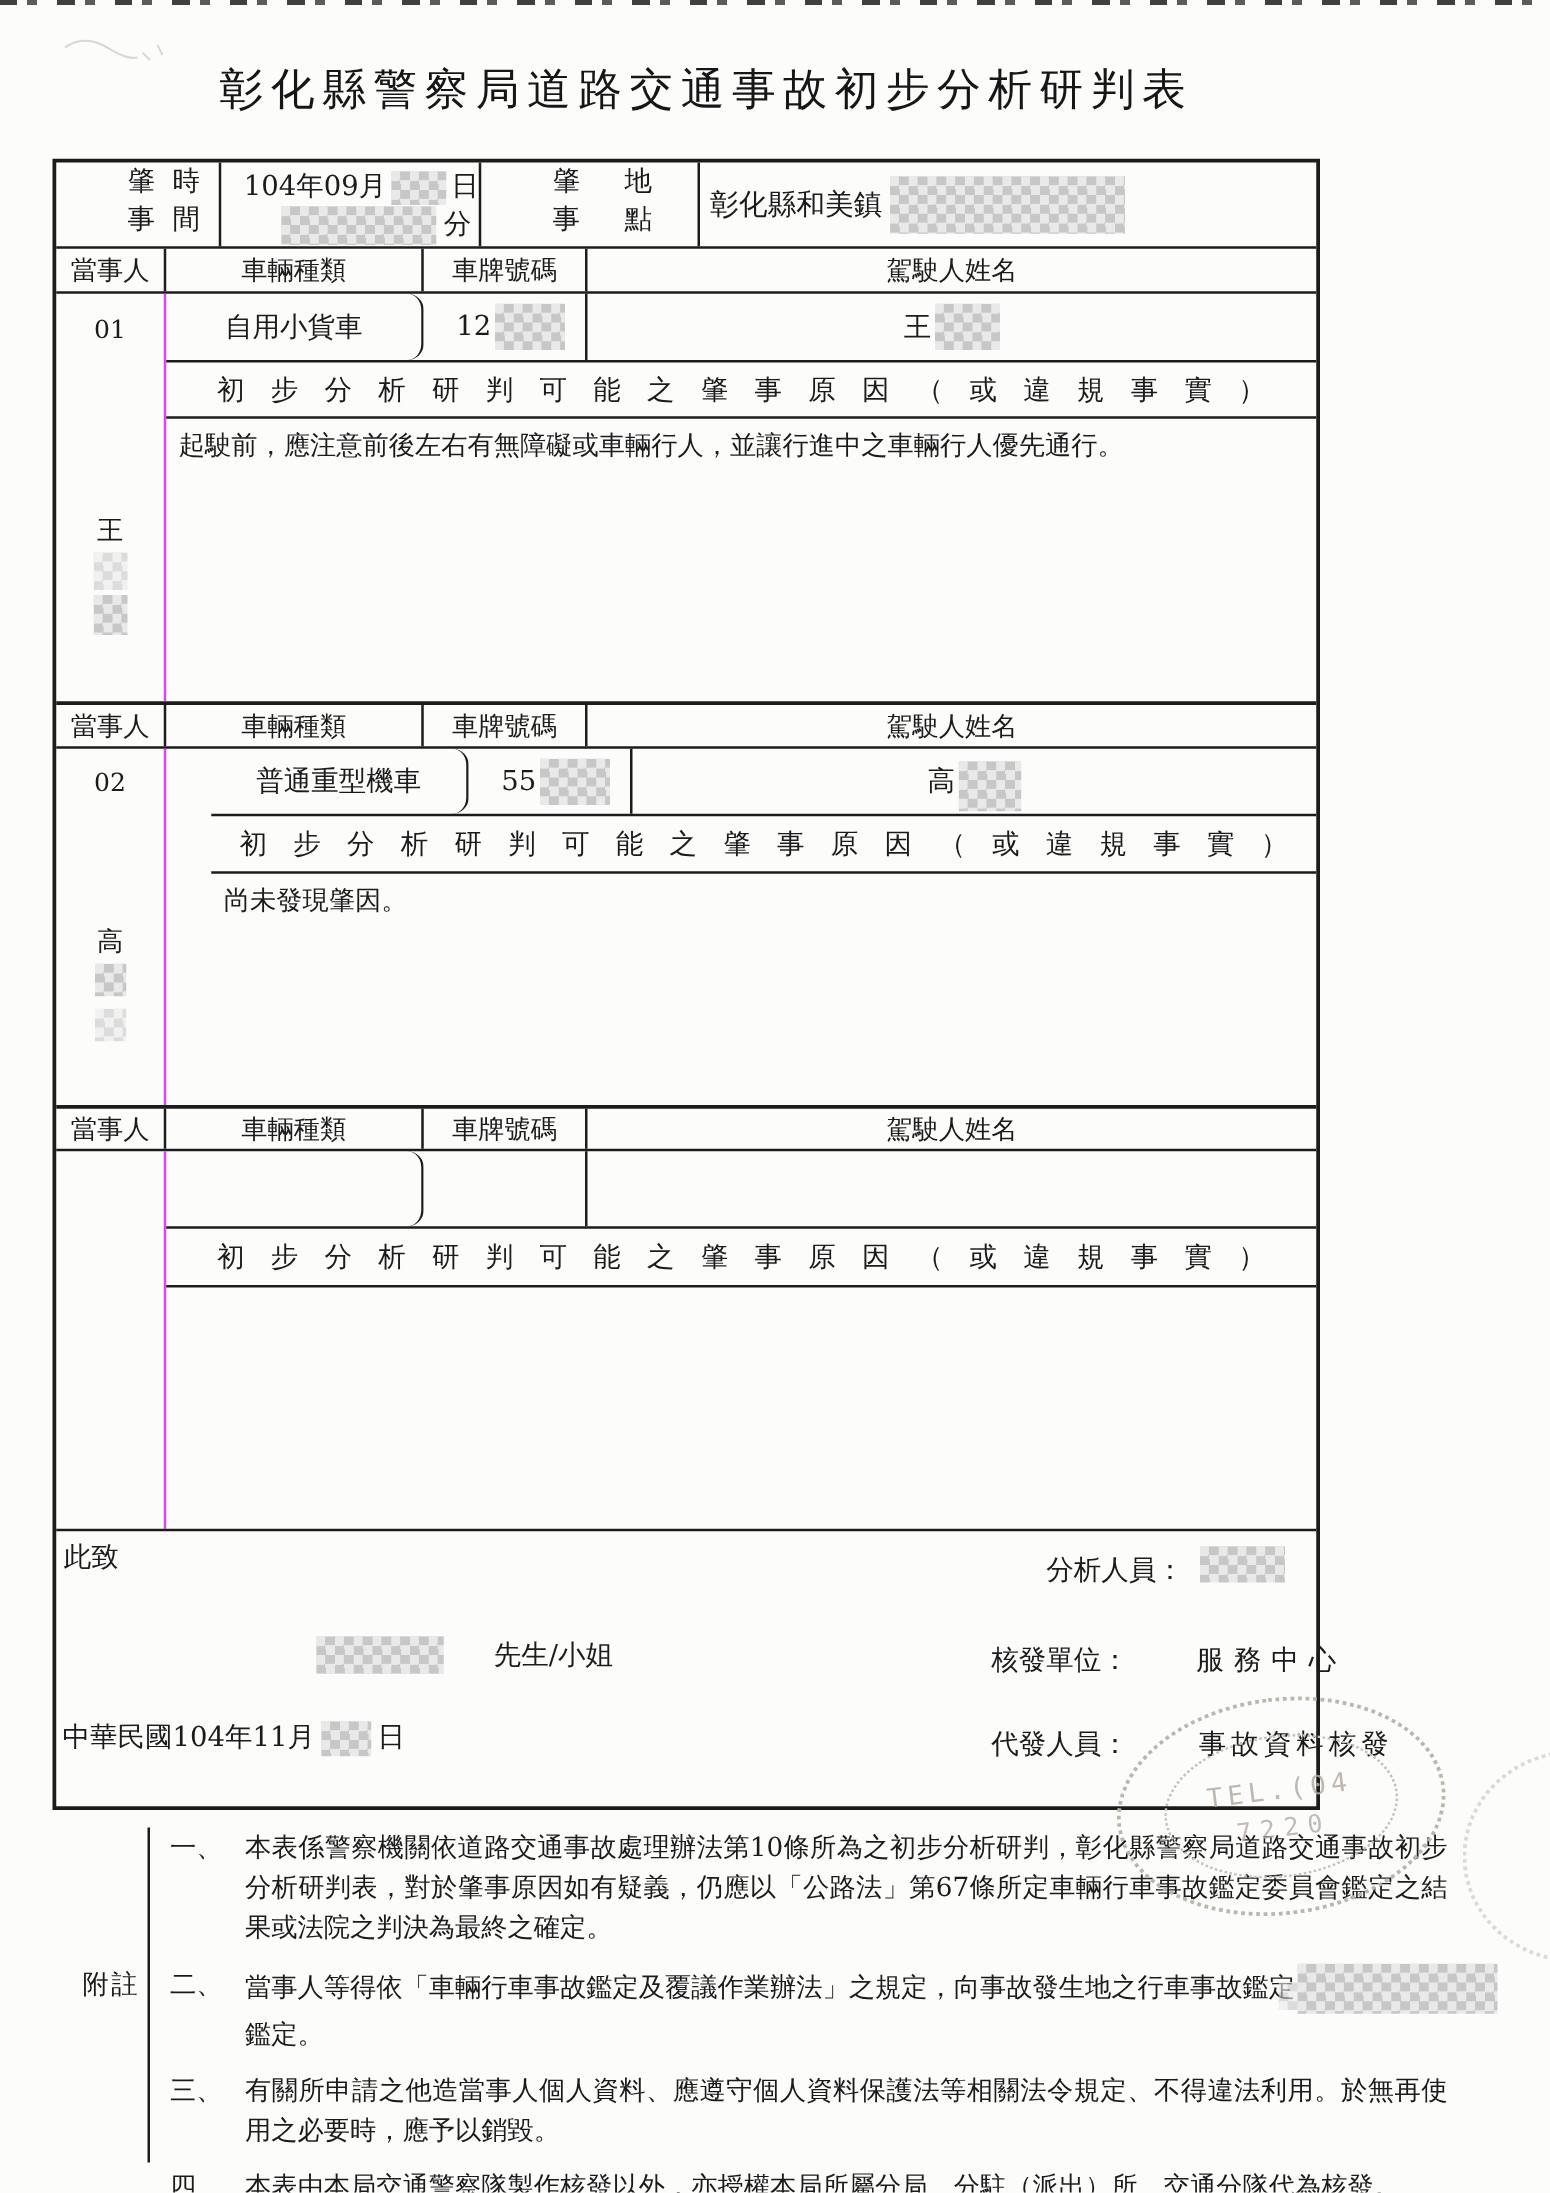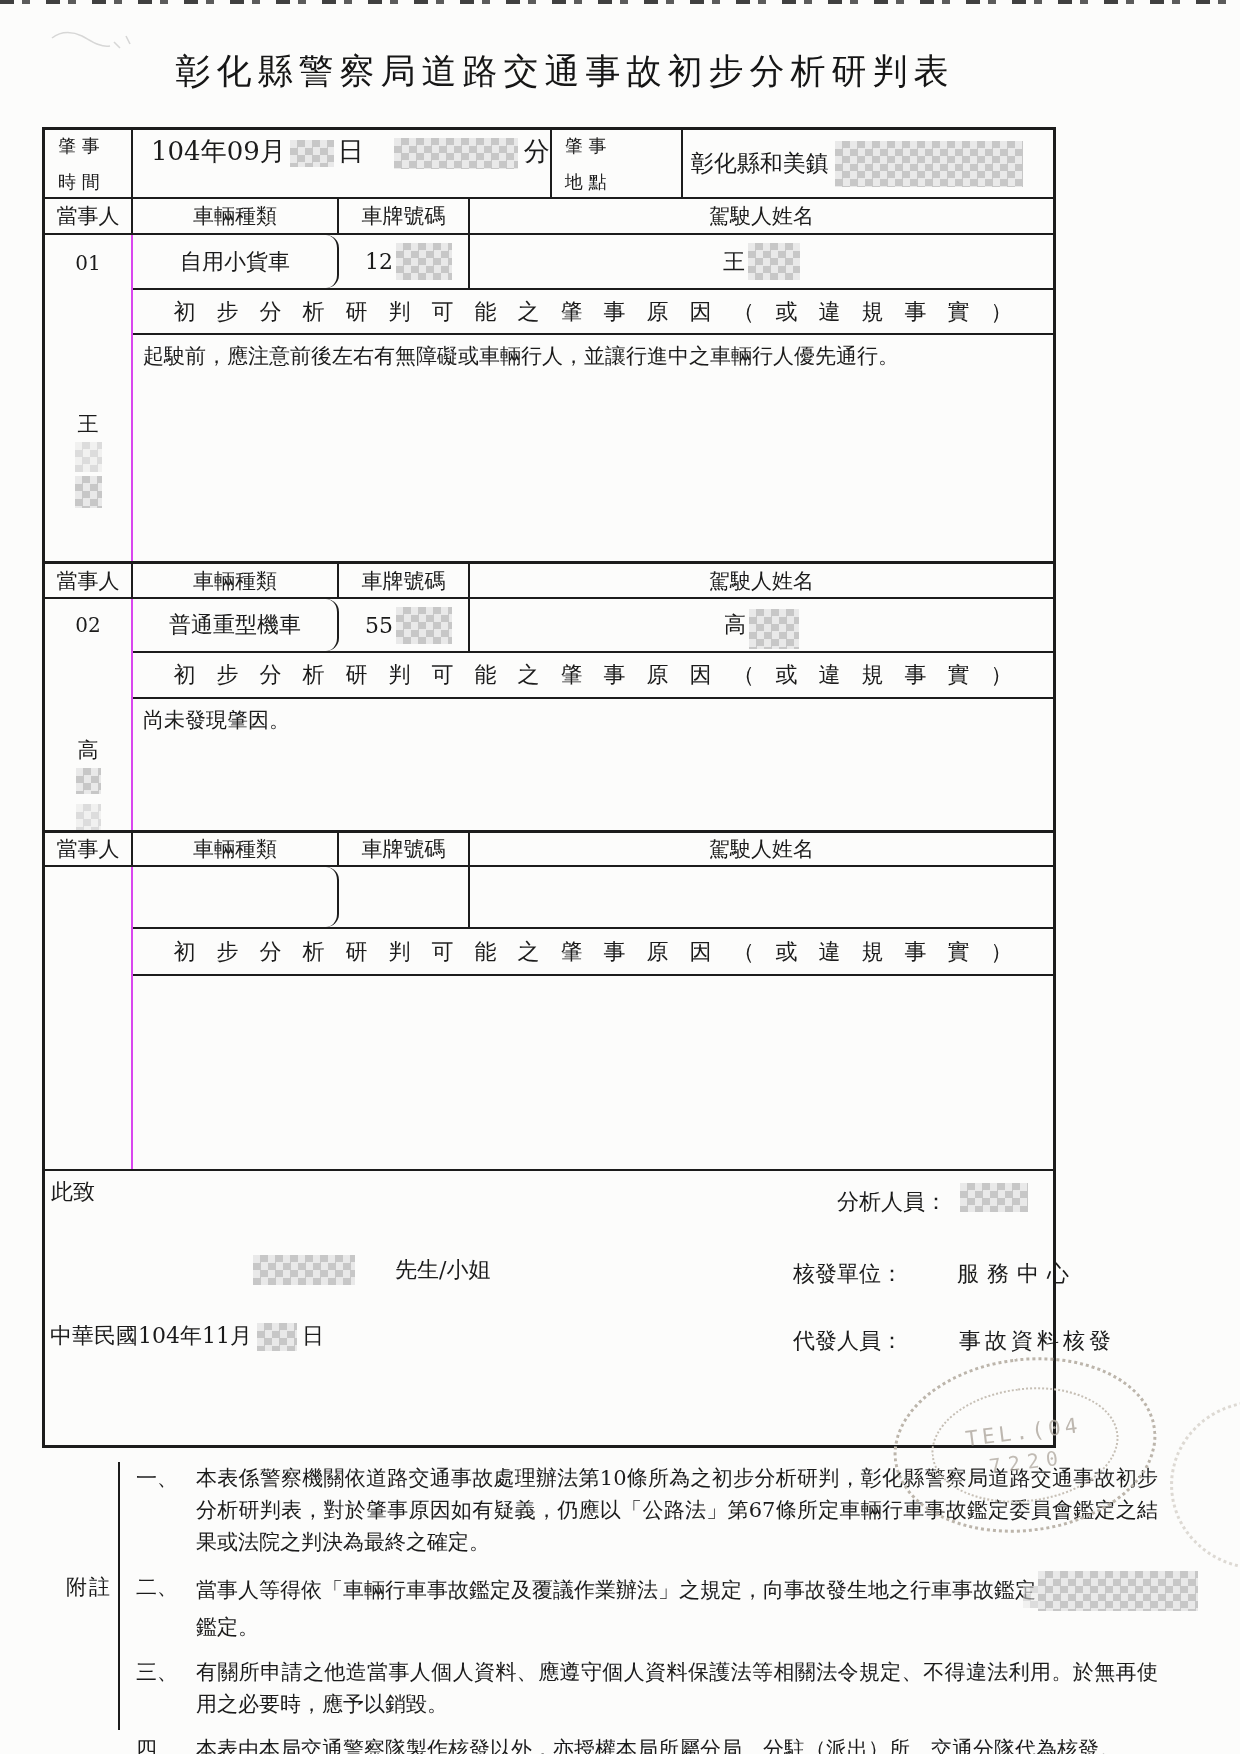--- a/index.html
+++ b/index.html
@@ -24,24 +24,24 @@
     border:3px solid #1c1c1c;box-sizing:border-box;background:transparent;
   }
   .row{display:flex;width:100%;box-sizing:border-box;}
   .cell{box-sizing:border-box;border-right:2px solid #1c1c1c;position:relative;}
   .cell:last-child{border-right:none;}
   .c1{flex:0 0 88px;}
   .c2{flex:0 0 206px;}
   .c3{flex:0 0 131px;}
   .c4{flex:1 1 auto;}
   .center{display:flex;align-items:center;justify-content:center;border-radius:13px;}
-  .vlabel{display:flex;flex-direction:column;justify-content:center;gap:12px;padding:0 13px;font-size:18px;}
+  .vlabel{display:flex;justify-content:center;gap:12px;padding:0 13px;font-size:22px;margin-left:44px;}
   .jl{display:flex;justify-content:space-between;}
   .incident{height:69px;border-bottom:2px solid #1c1c1c;}
-  .timeval{font-size:26px;padding:4px 0 4px 18px;display:flex;flex-direction:row;justify-content:space-between;}
+  .timeval{font-size:22px;padding:4px 0 4px 18px;display:flex;flex-direction:column;justify-content:space-between;}
   .tline{white-space:nowrap;}
   .tline2{padding-left:30px;}
   .placeval{display:flex;align-items:center;font-size:23px;padding-left:8px;}
   .phead{font-size:21px;border-bottom:2px solid #1c1c1c;}
   .phead .cell{display:flex;align-items:center;justify-content:center;}
   .s1h{height:36px;}
   .s2h{height:38px;border-top:3px solid #1c1c1c;}
   .s3h{height:37px;border-top:3px solid #1c1c1c;}
   .sbody{display:flex;width:100%;box-sizing:border-box;}
   .side{flex:0 0 88px;border-right:2px solid #d946ef;box-sizing:border-box;
@@ -152,21 +152,21 @@
       <div class="cbody">起駛前，應注意前後左右有無障礙或車輛行人，並讓行進中之車輛行人優先通行。</div>
     </div>
   </div>
 
   <div class="row phead s2h">
     <div class="cell c1">當事人</div>
     <div class="cell c2">車輛種類</div>
     <div class="cell c3">車牌號碼</div>
     <div class="cell c4">駕駛人姓名</div>
   </div>
-  <div class="sbody" style="height:231px;">
+  <div class="sbody" style="height:285px;gap:36px;">
     <div class="side">
       <div class="pid" style="height:54px;">02</div>
       <div class="sname" style="margin-top:86px;">
         <span>高</span>
         <span class="mosaic" style="width:25px;height:26px;"></span>
         <span class="mosaic light" style="width:25px;height:26px;margin-top:6px;"></span>
       </div>
     </div>
     <div class="smain">
       <div class="vrow" style="height:54px;">

